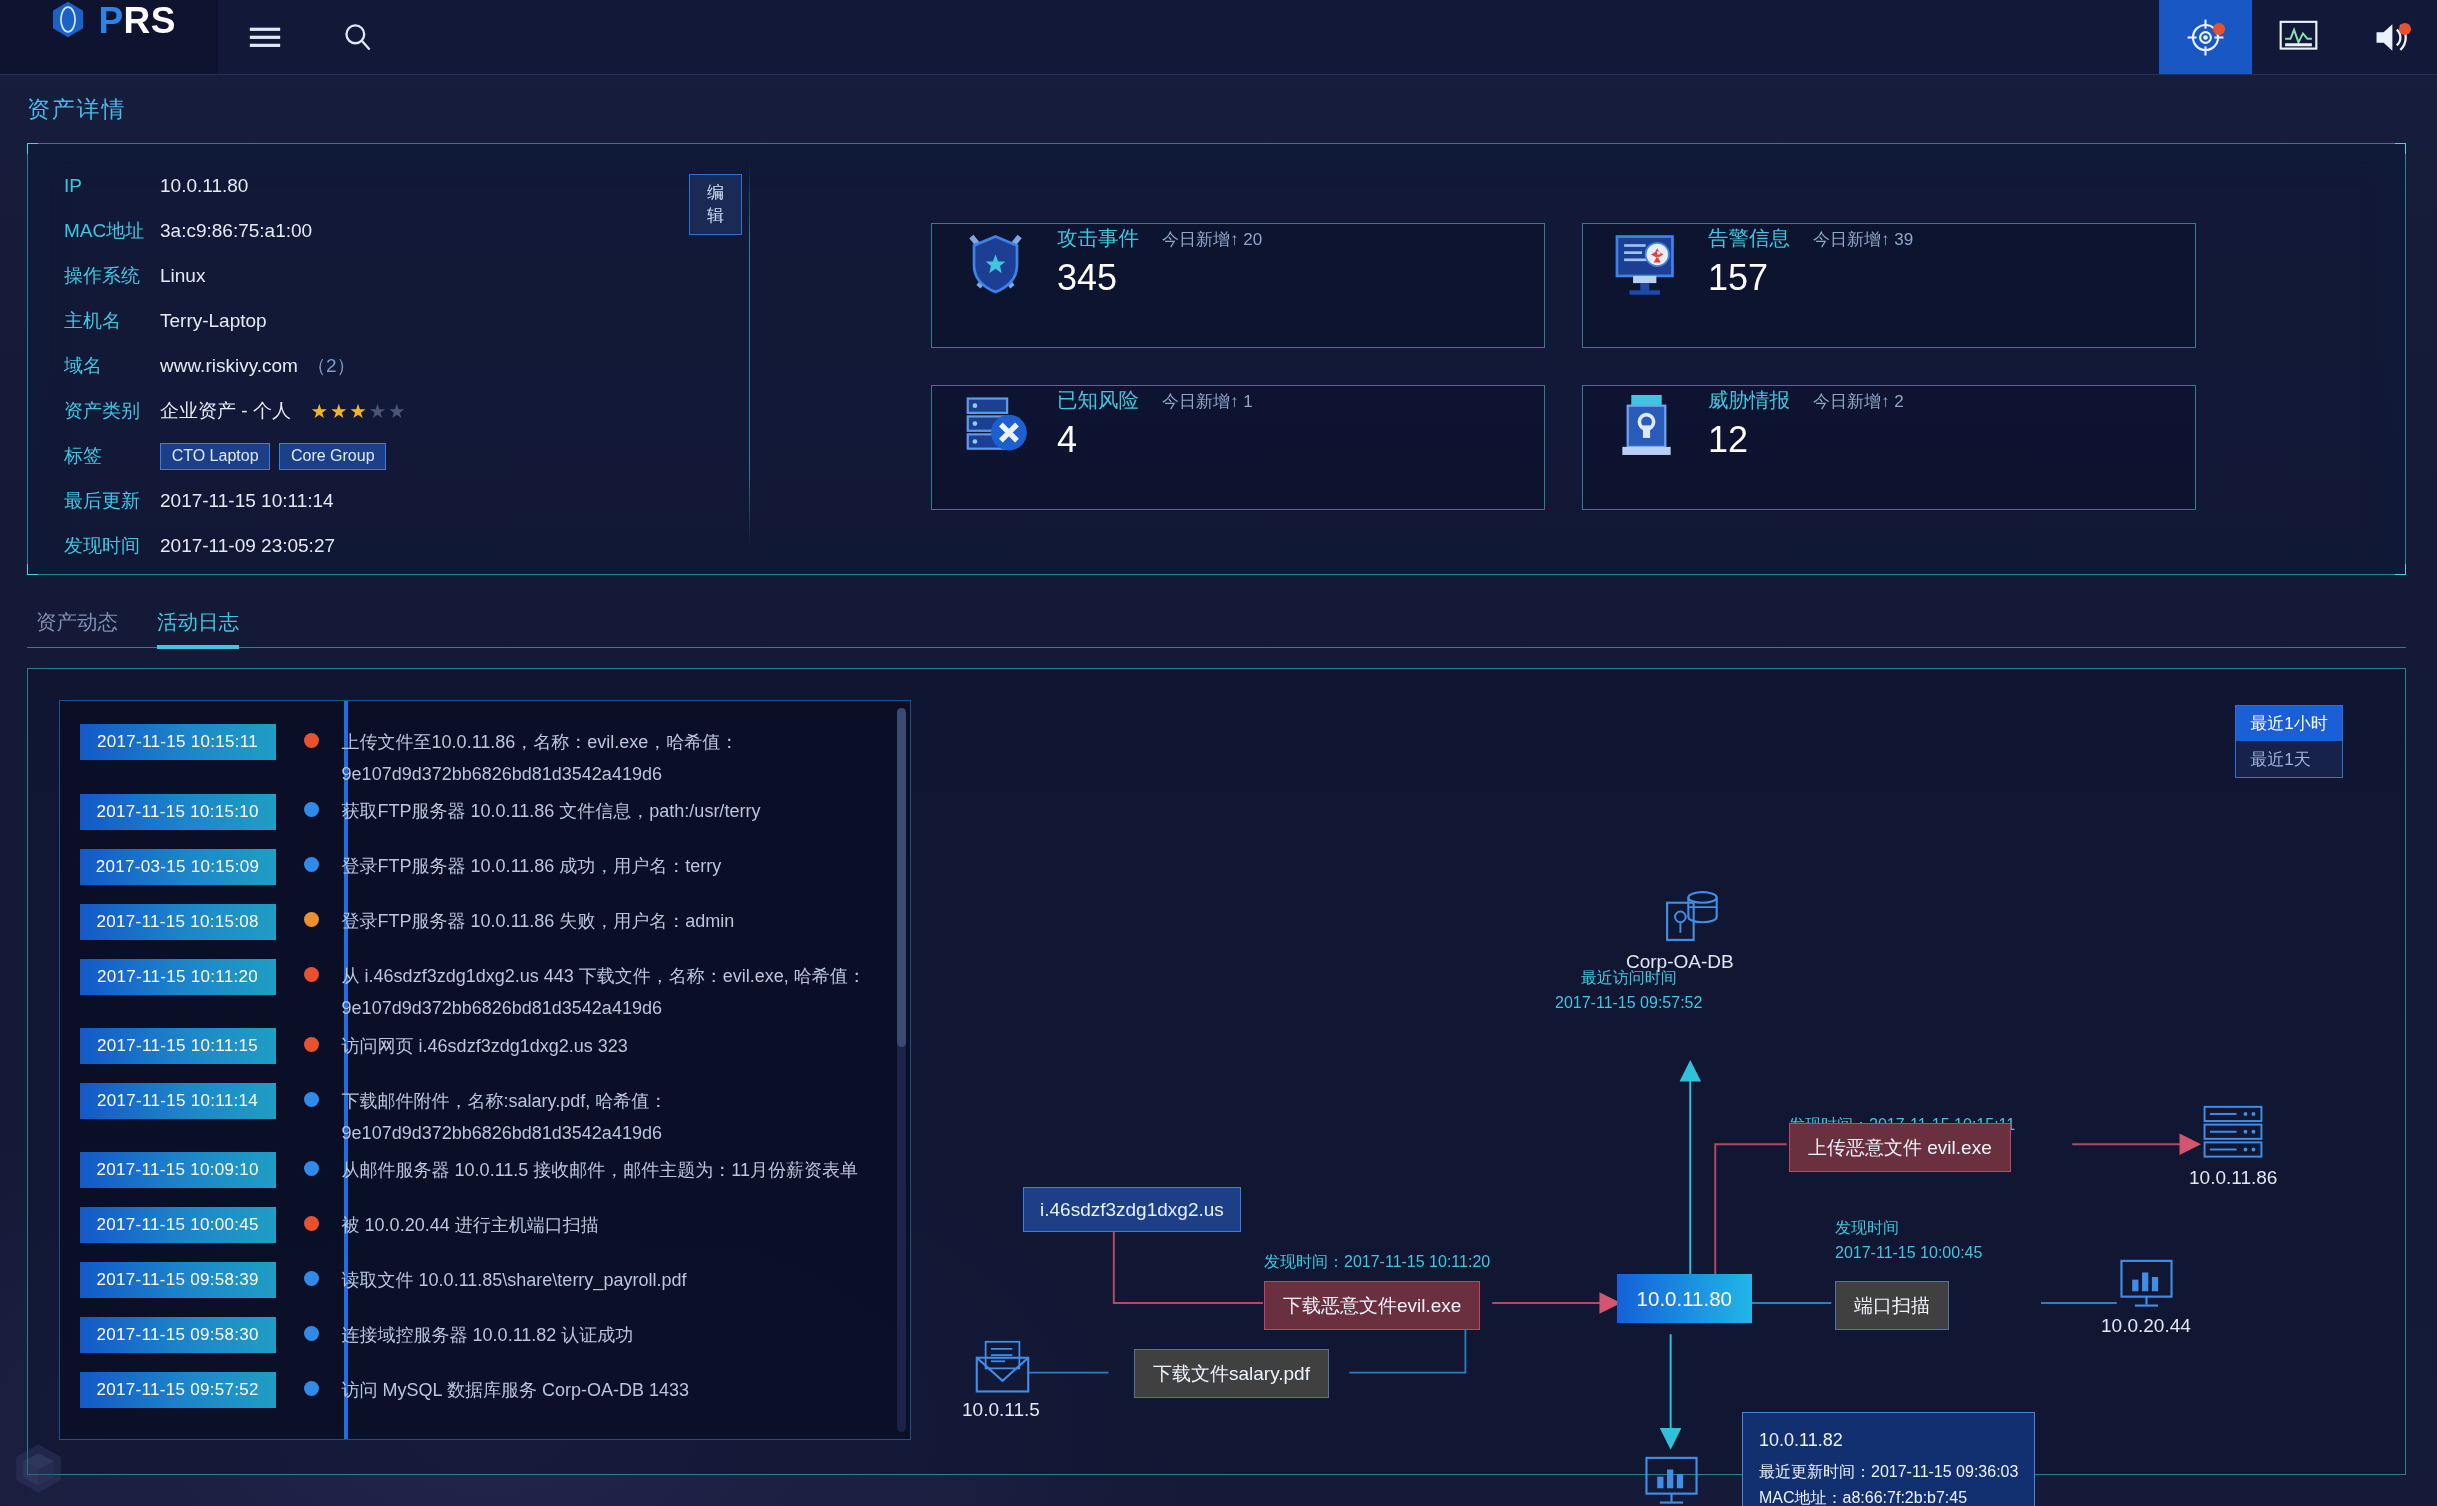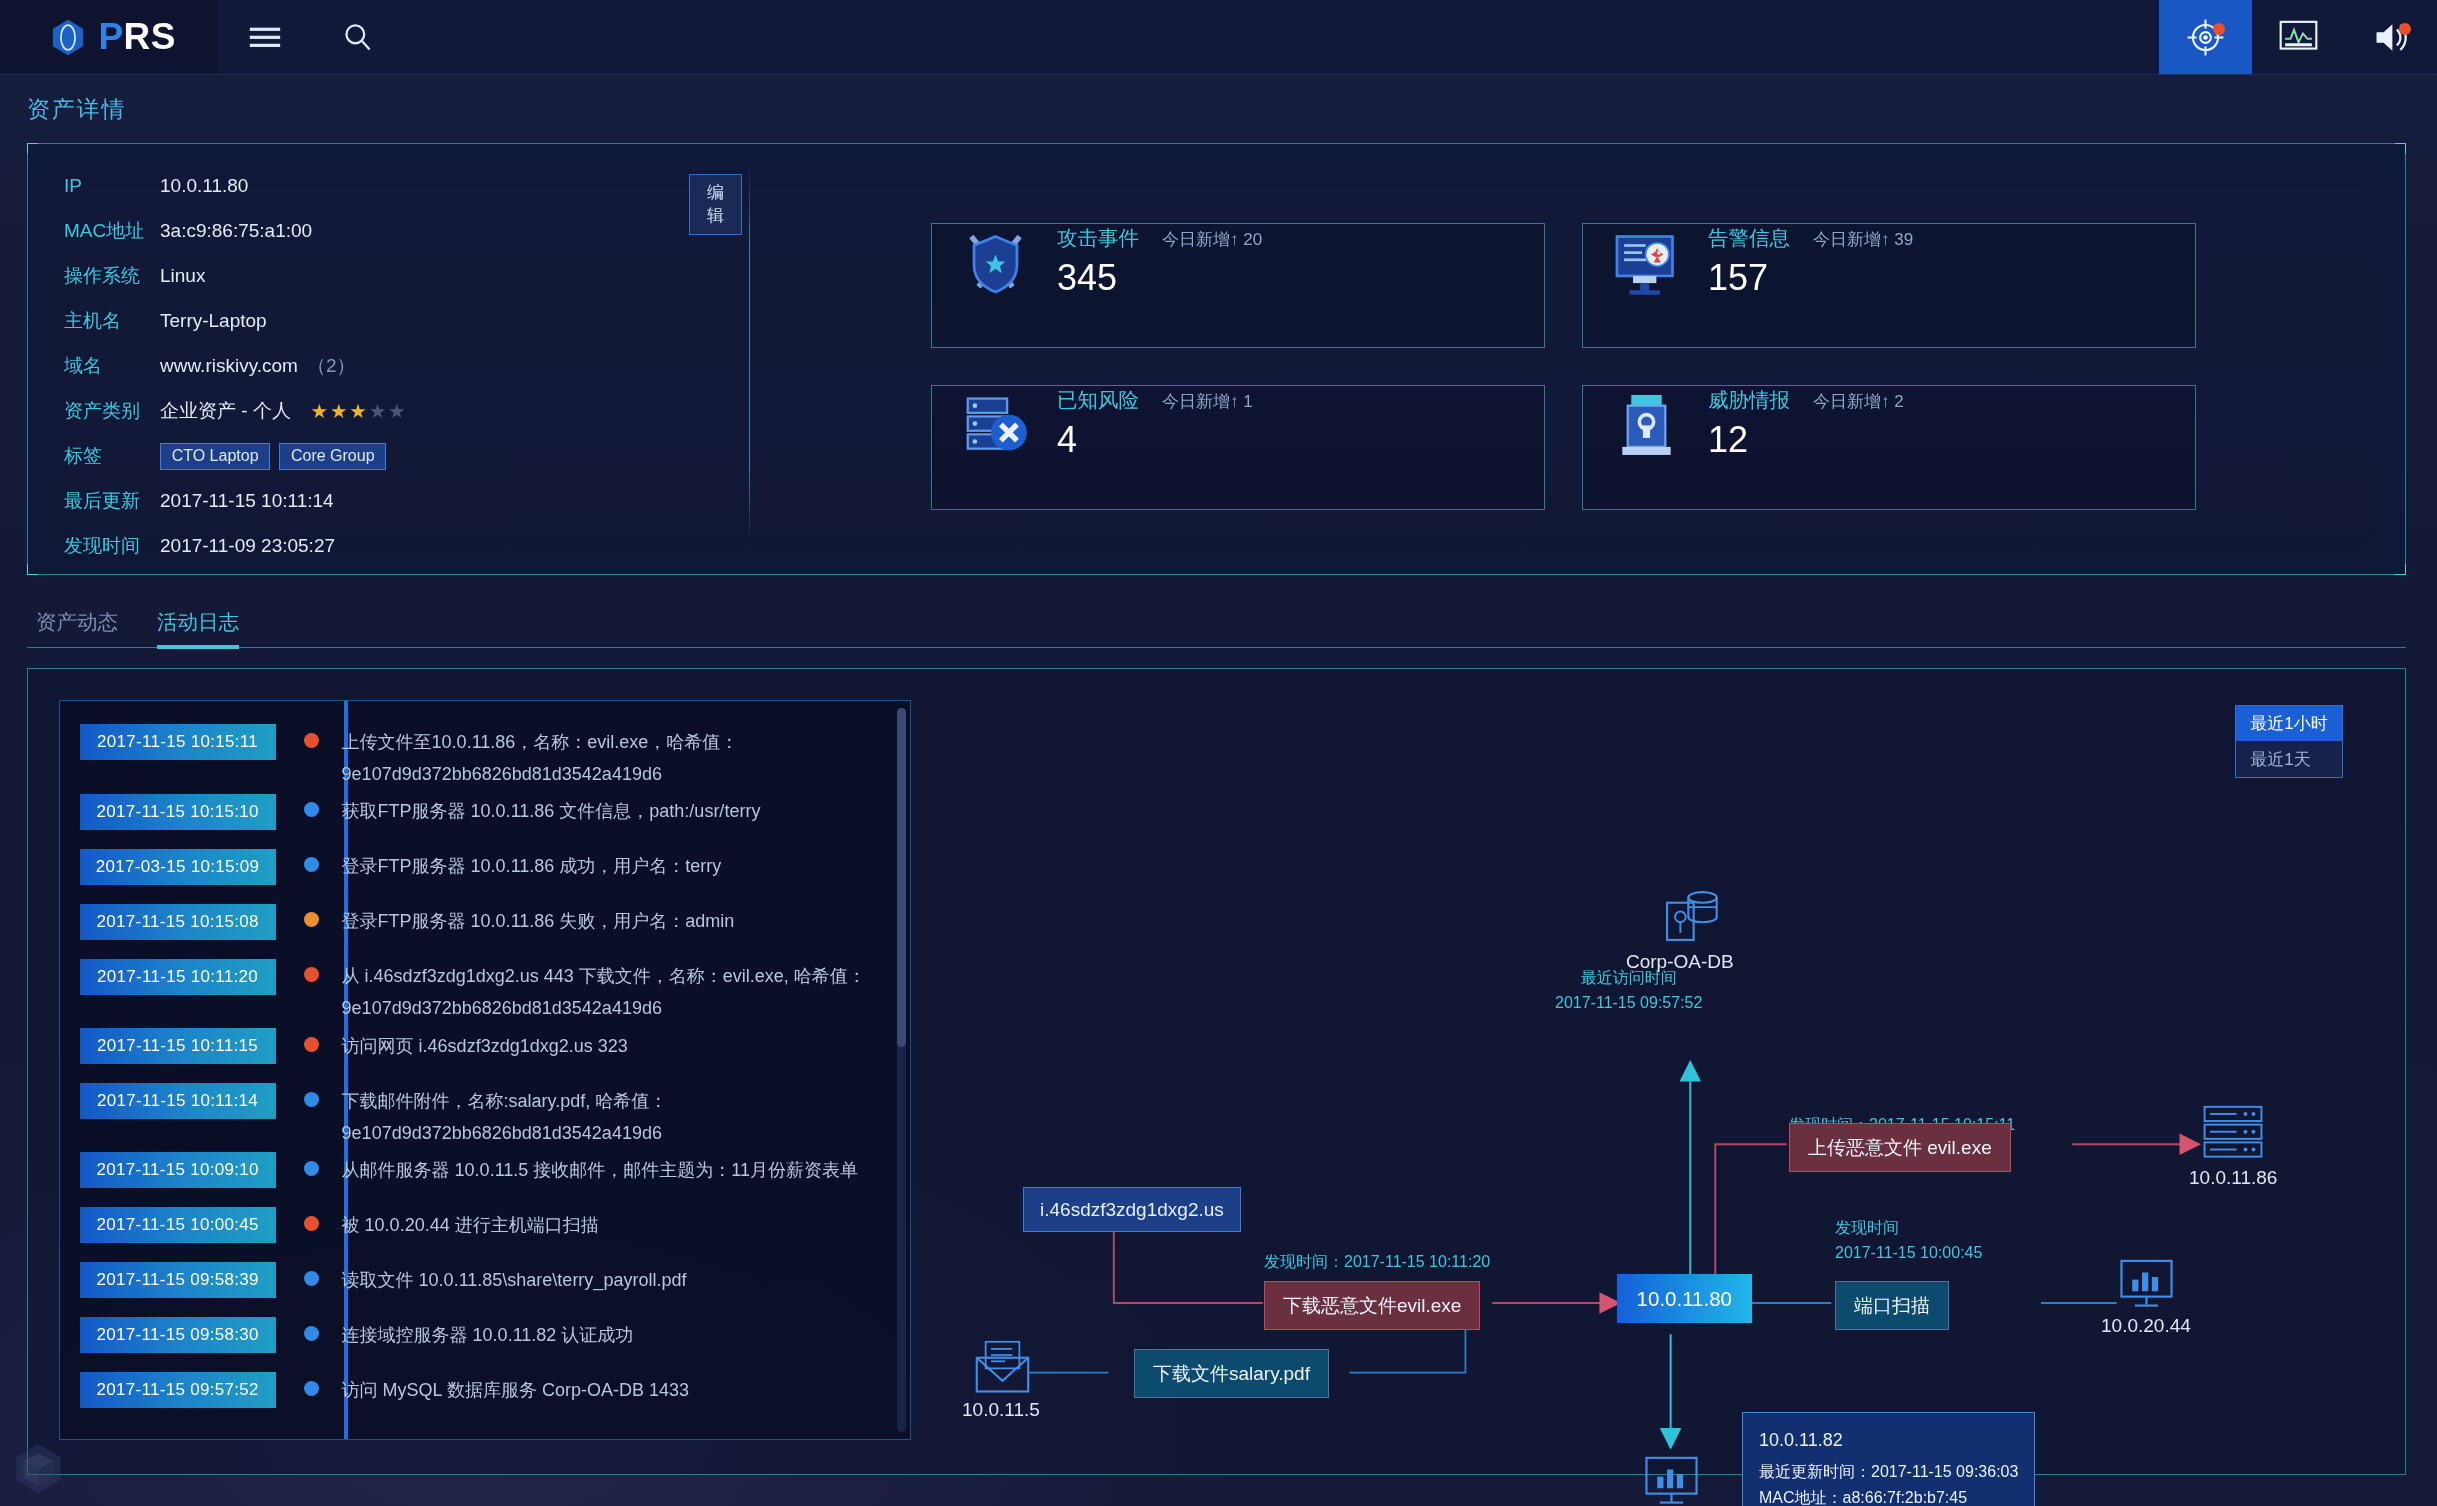--- a/index.html
+++ b/index.html
@@ -17,21 +17,21 @@
   }
 
   
   .topbar {
     height: 75px; display: flex; align-items: stretch;
     background: #111838;
     border-bottom: 0.9px solid #243059;
     position: relative; z-index: 30;
   }
   .logo-box {
-    width: 218px; display:flex; align-items:center; gap:12.5px;
+    width: 218px; display:flex; align-items:flex-start; gap:12.5px;
     padding-left: 50px; background:#0e1430;
   }
   .logo-mark { width:36px; height:39px; position:relative; flex:0 0 auto;}
   .logo-text { color:#fff; font-size:37px; font-weight:bold; letter-spacing:0.4px; }
   .logo-text .p { color:#2f82e6; }
   .tb-btn {
     width: 93px; display:flex; align-items:center; justify-content:center;
     cursor:pointer;
   }
   .tb-spacer { flex: 1 1 auto; }
@@ -167,21 +167,21 @@
   }
   .node-main {
     position:absolute; background: linear-gradient(90deg,#1461d8 0%, #21b6e8 100%);
     color:#fff; font-size:20.5px; padding:12.5px 19.6px; white-space:nowrap;
   }
   .evt {
     position:absolute; font-size:19px; padding:10.7px 18px; white-space:nowrap;
     color:#eef3fb;
   }
   .evt-red { background:#6b3040; border:0.9px solid #c0475f; }
-  .evt-blue { background:#0c4a6e; border:0.9px solid #55729f;text-align:right; }
+  .evt-blue { background:#404040; border:0.9px solid #55729f;text-align:right; }
   .annot { position:absolute; color:#3fc6e0; font-size:16px; line-height:25px; white-space:nowrap; }
   .devlabel { position:absolute; color:#dfe8f6; font-size:19px; white-space:nowrap; }
   .tooltip {
     position:absolute; border:0.9px solid #4a84d8; background:#123070;
     padding:14.3px 16px; color:#eaf1fb; font-size:16px; line-height:26px; white-space:nowrap;
   }
   .tooltip .tt-title { font-size:18px; margin-bottom:5.4px; }
 
   .cube {
     position:absolute; left:9px; bottom:9px; width:59px; height:59px;

